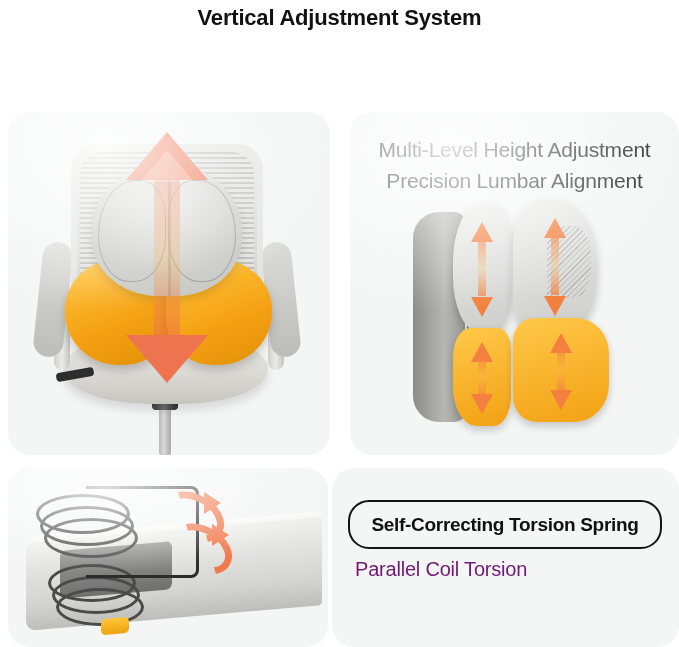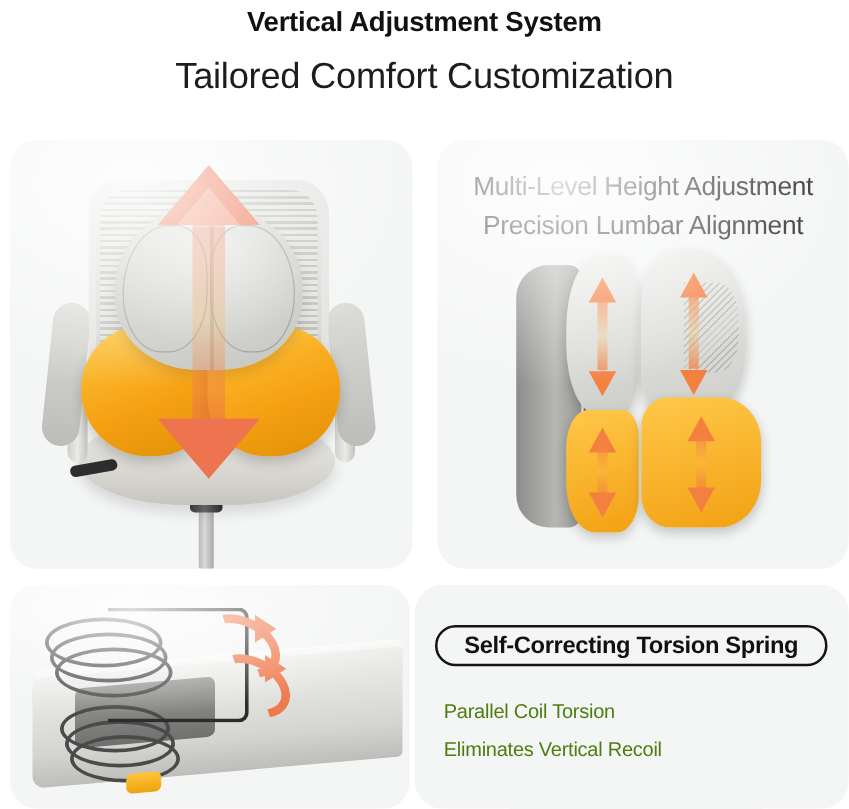--- a/index.html
+++ b/index.html
@@ -237,36 +237,35 @@
     border-top:11px solid transparent;border-bottom:11px solid transparent;
     border-left:17px solid #f07a4e;
   }
   .rot-1{left:152px;top:26px;}
   .rot-1 .rot-head{left:44px;top:-2px;}
   .rot-2{left:160px;top:58px;}
   .rot-2 .rot-head{left:44px;top:-2px;}
 
   
   .pill{
-    position:absolute;left:16px;top:32px;width:314px;height:33px;
+    position:absolute;left:16px;top:32px;width:314px;height:49px;
     border:2.5px solid #141414;border-radius:21px;
     display:flex;align-items:center;justify-content:center;
     background:#f4f5f5;
     box-sizing:border-box;
   }
   .pill-text{font-size:19px;font-weight:bold;color:#111;letter-spacing:-0.3px;}
   .tor-lines{position:absolute;left:23px;top:86px;width:320px;}
-  .tor-line{font-size:16px;line-height:31px;color:#4d7c0f;letter-spacing:-0.2px;}
+  .tor-line{font-size:20px;line-height:31px;color:#701a75;letter-spacing:-0.2px;}
 </style>
 </head>
 <body>
 
 <div class="header">
   <div class="title">Vertical Adjustment System</div>
-  <div class="subtitle">Tailored Comfort Customization</div>
 </div>
 
 <div class="panel" id="panel-chair">
   <div class="chair-stage">
     <div class="ch-base-post"></div>
     <div class="ch-base-cyl"></div>
     <div class="ch-seat"></div>
     <div class="ch-lever"></div>
 
     <div class="ch-arm-post ch-armp-l"></div>
@@ -365,15 +364,14 @@
   </div>
   <div class="sheen"></div>
 </div>
 
 <div class="panel" id="panel-torsion">
   <div class="pill">
     <span class="pill-text">Self-Correcting Torsion Spring</span>
   </div>
   <div class="tor-lines">
     <div class="tor-line">Parallel Coil Torsion</div>
-    <div class="tor-line">Eliminates Vertical Recoil</div>
   </div>
 </div>
 
 </body></html>

